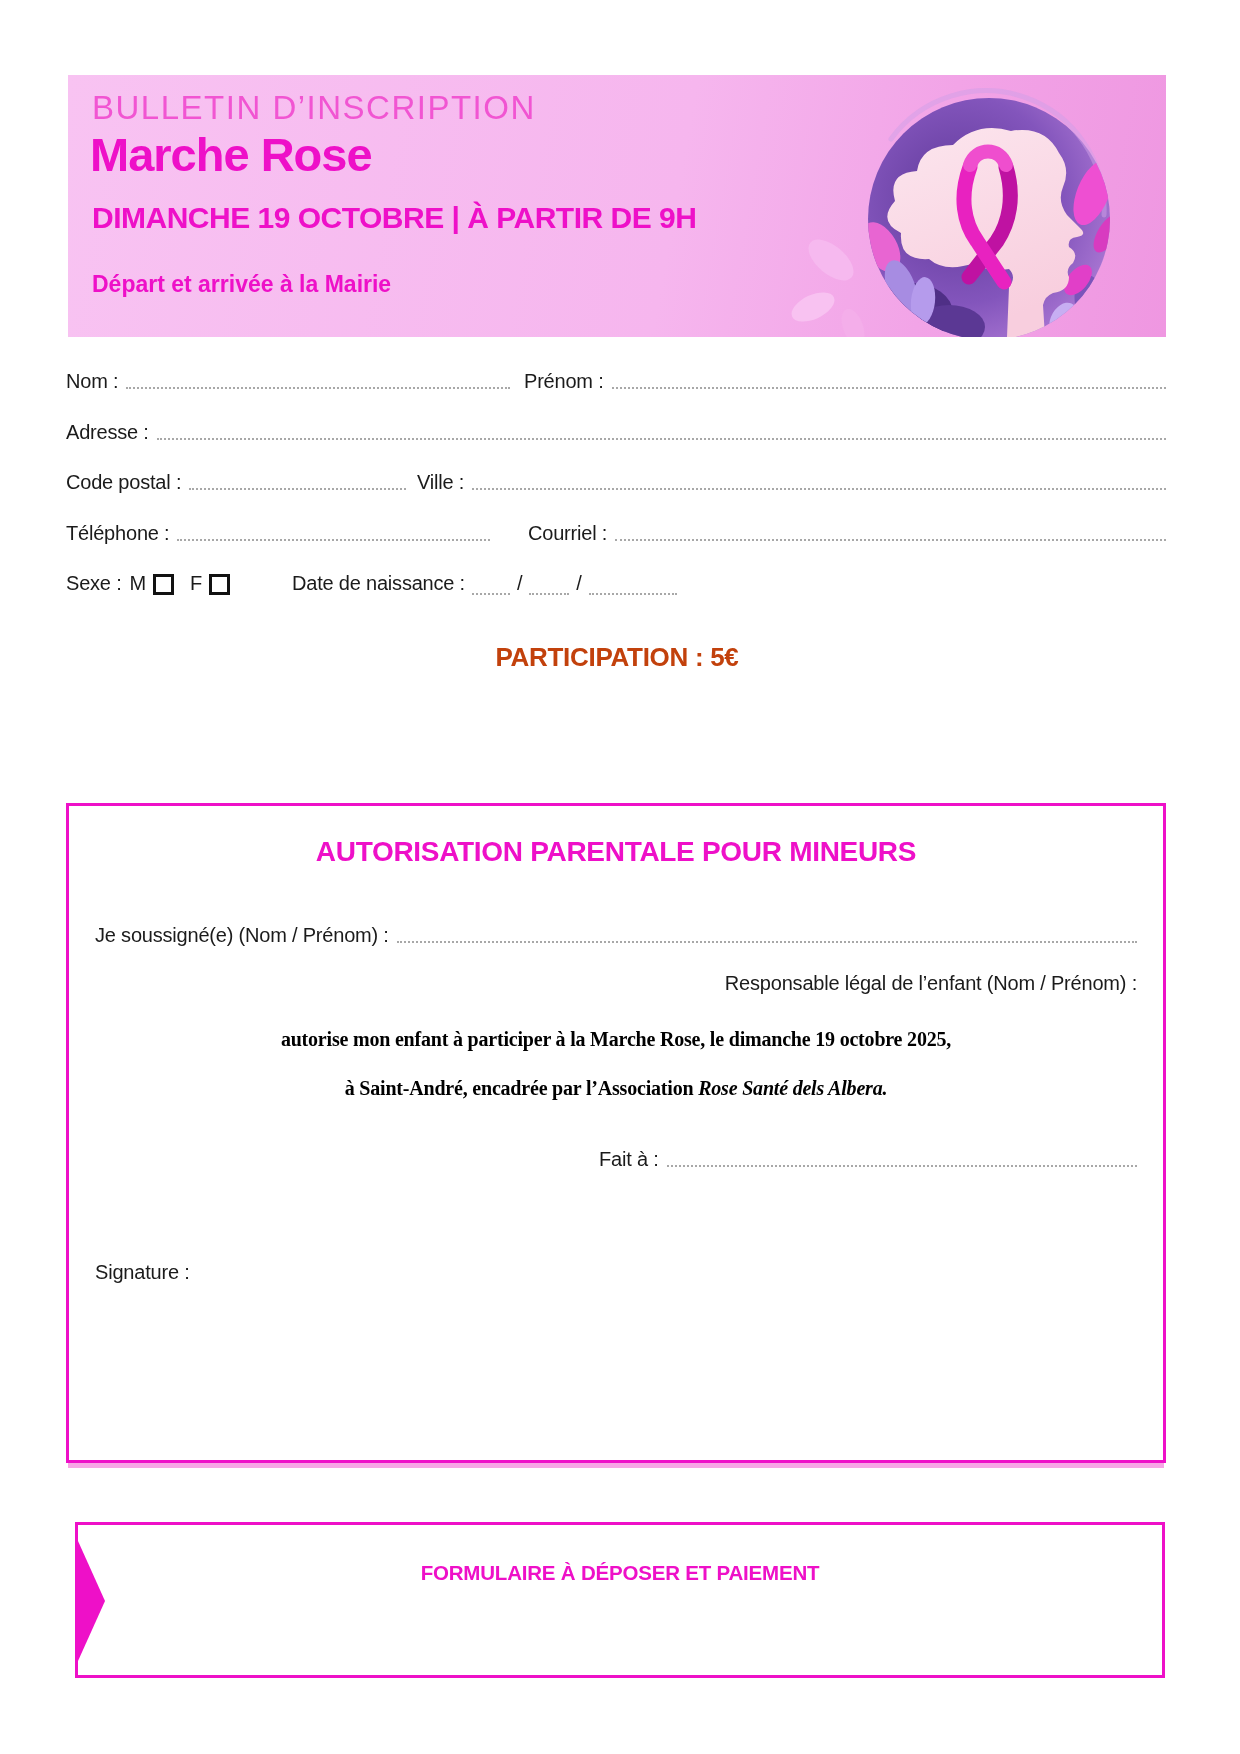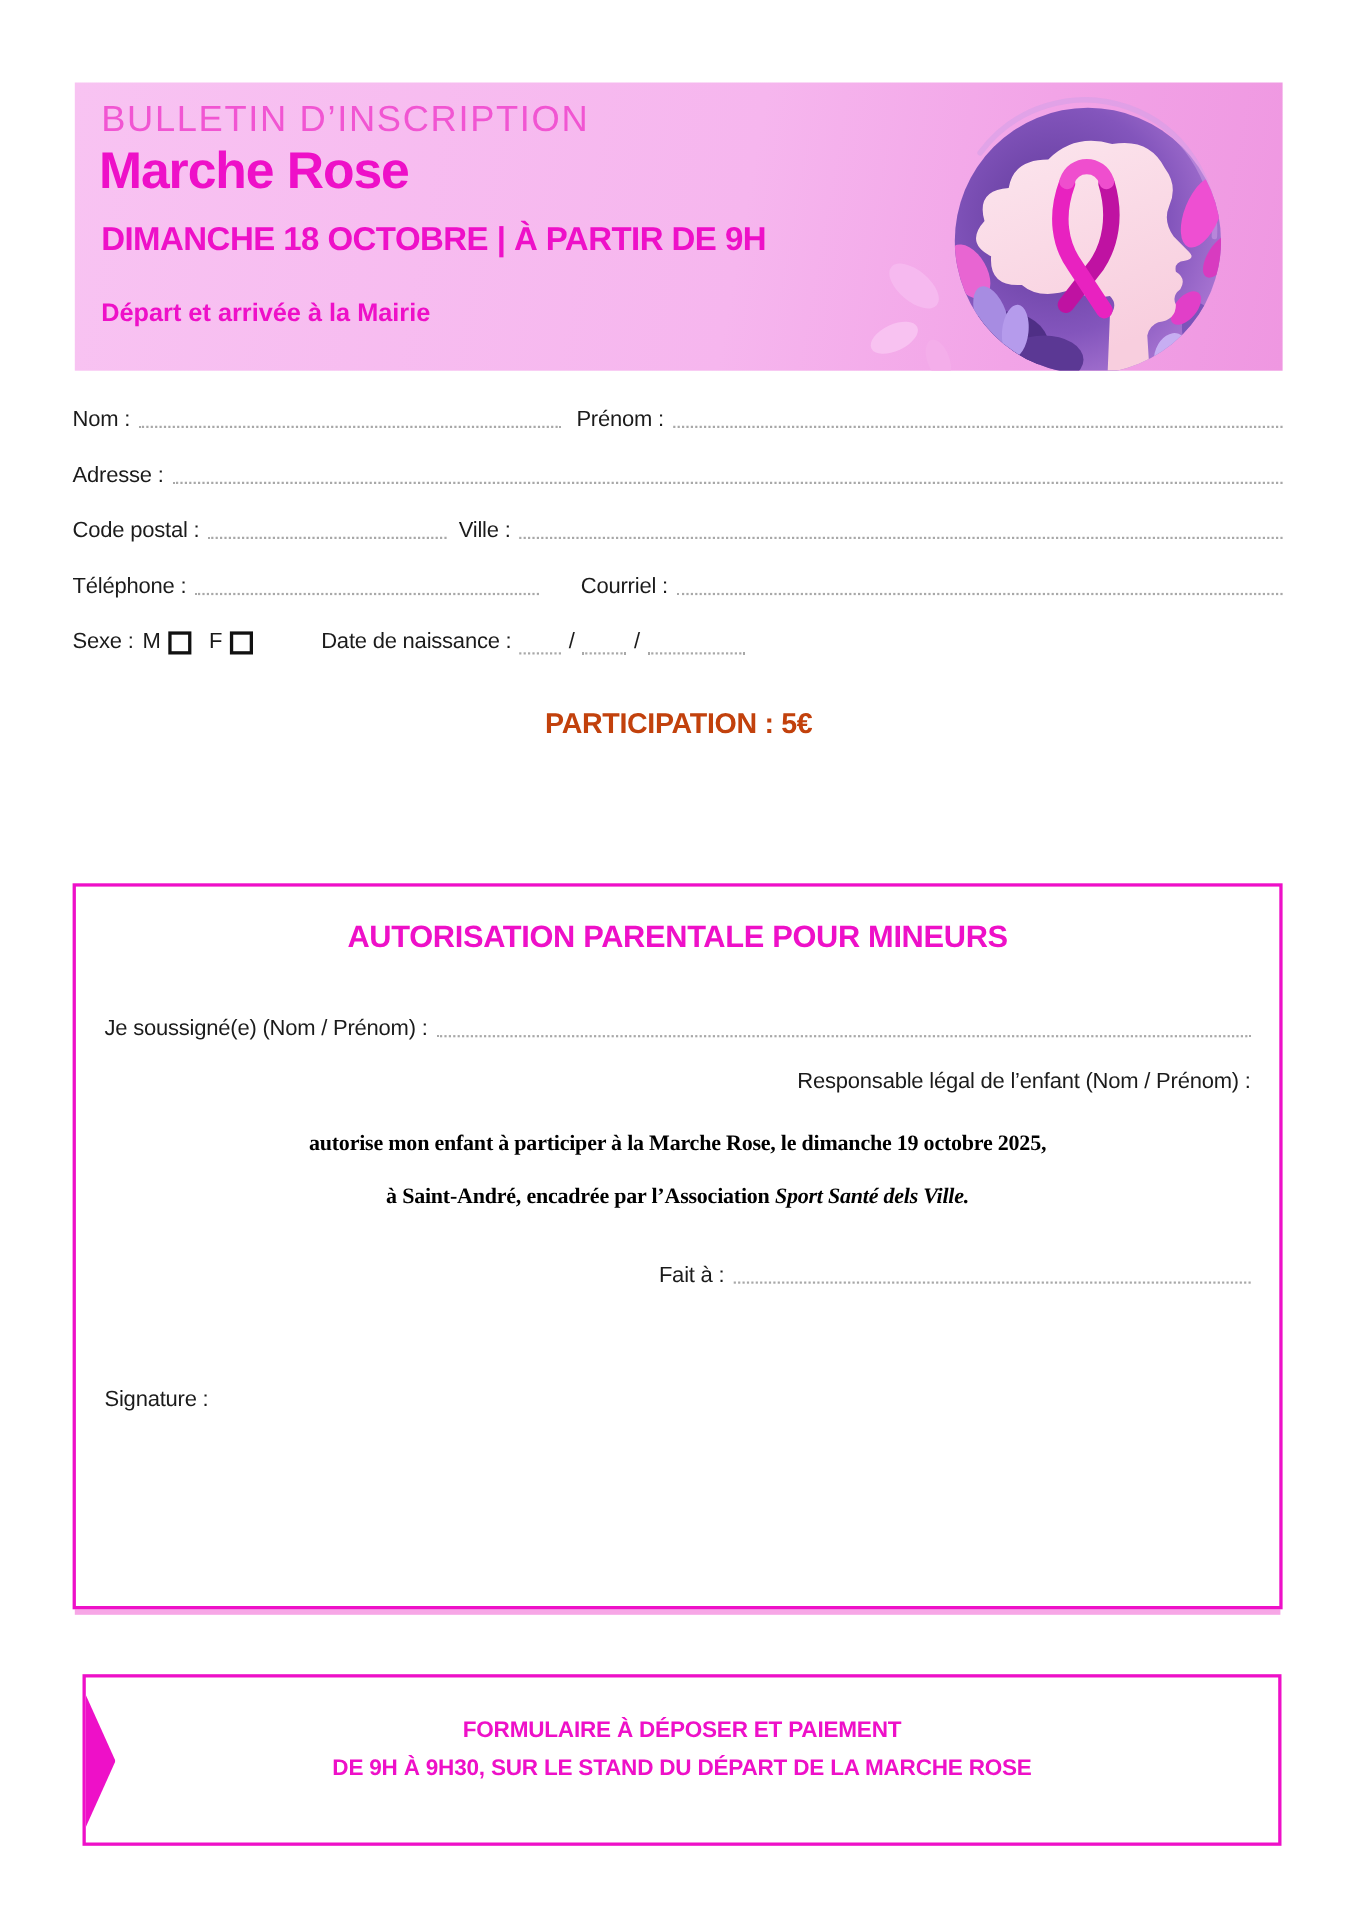--- a/index.html
+++ b/index.html
@@ -48,21 +48,21 @@
     font-size:20.5px;font-weight:800;letter-spacing:-0.2px;color:#ee10c8;line-height:35px;}
 </style>
 </head>
 <body>
 
 <div class="page">
 
   <div class="header">
     <div class="eyebrow">BULLETIN D’INSCRIPTION</div>
     <div class="h-title">Marche Rose</div>
-    <div class="h-date">DIMANCHE 18 OCTOBRE | À PARTIR DE 9H</div>
+    <div class="h-date">DIMANCHE 19 OCTOBRE | À PARTIR DE 9H</div>
     <div class="h-loc">Départ et arrivée à la Mairie</div>
 
     <svg class="illus" viewBox="0 0 405 262" aria-hidden="true">
       <defs>
         <radialGradient id="circGrad" cx="38%" cy="42%" r="78%">
           <stop offset="0%" stop-color="#5e3898"></stop>
           <stop offset="55%" stop-color="#8355bc"></stop>
           <stop offset="100%" stop-color="#bb85dd"></stop>
         </radialGradient>
         <linearGradient id="faceGrad" x1="0" y1="0" x2="0.4" y2="1">
@@ -174,31 +174,30 @@
       <span class="lbl">Je soussigné(e) (Nom / Prénom) :</span>
       <span class="line"></span>
     </div>
 
     <div class="frow" style="left:26px;top:166px;width:1042px;flex-direction:column;">
       <span class="lbl">Responsable légal de l’enfant (Nom / Prénom) :</span>
       <span class="line"></span>
     </div>
 
     <div class="auth-center" style="top:222px;">autorise mon enfant à participer à la Marche Rose, le dimanche 19 octobre 2025,</div>
-    <div class="auth-center" style="top:271px;"><span>à Saint-André, encadrée par l’Association </span><i>Sport Santé dels Ville.</i></div>
+    <div class="auth-center" style="top:271px;"><span>à Saint-André, encadrée par l’Association </span><i>Rose Santé dels Albera.</i></div>
 
     <div class="frow" style="left:530px;top:342px;width:538px;">
       <span class="lbl">Fait à :</span>
       <span class="line"></span>
     </div>
 
     <div class="signature">Signature :</div>
   </div>
 
   <div class="banner">
     <div class="banner-arrow"></div>
     <div class="banner-lines">
       <div>FORMULAIRE À DÉPOSER ET PAIEMENT</div>
-      <div>DE 9H À 9H30, SUR LE STAND DU DÉPART DE LA MARCHE ROSE</div>
     </div>
   </div>
 
 </div>
 
 </body></html>

